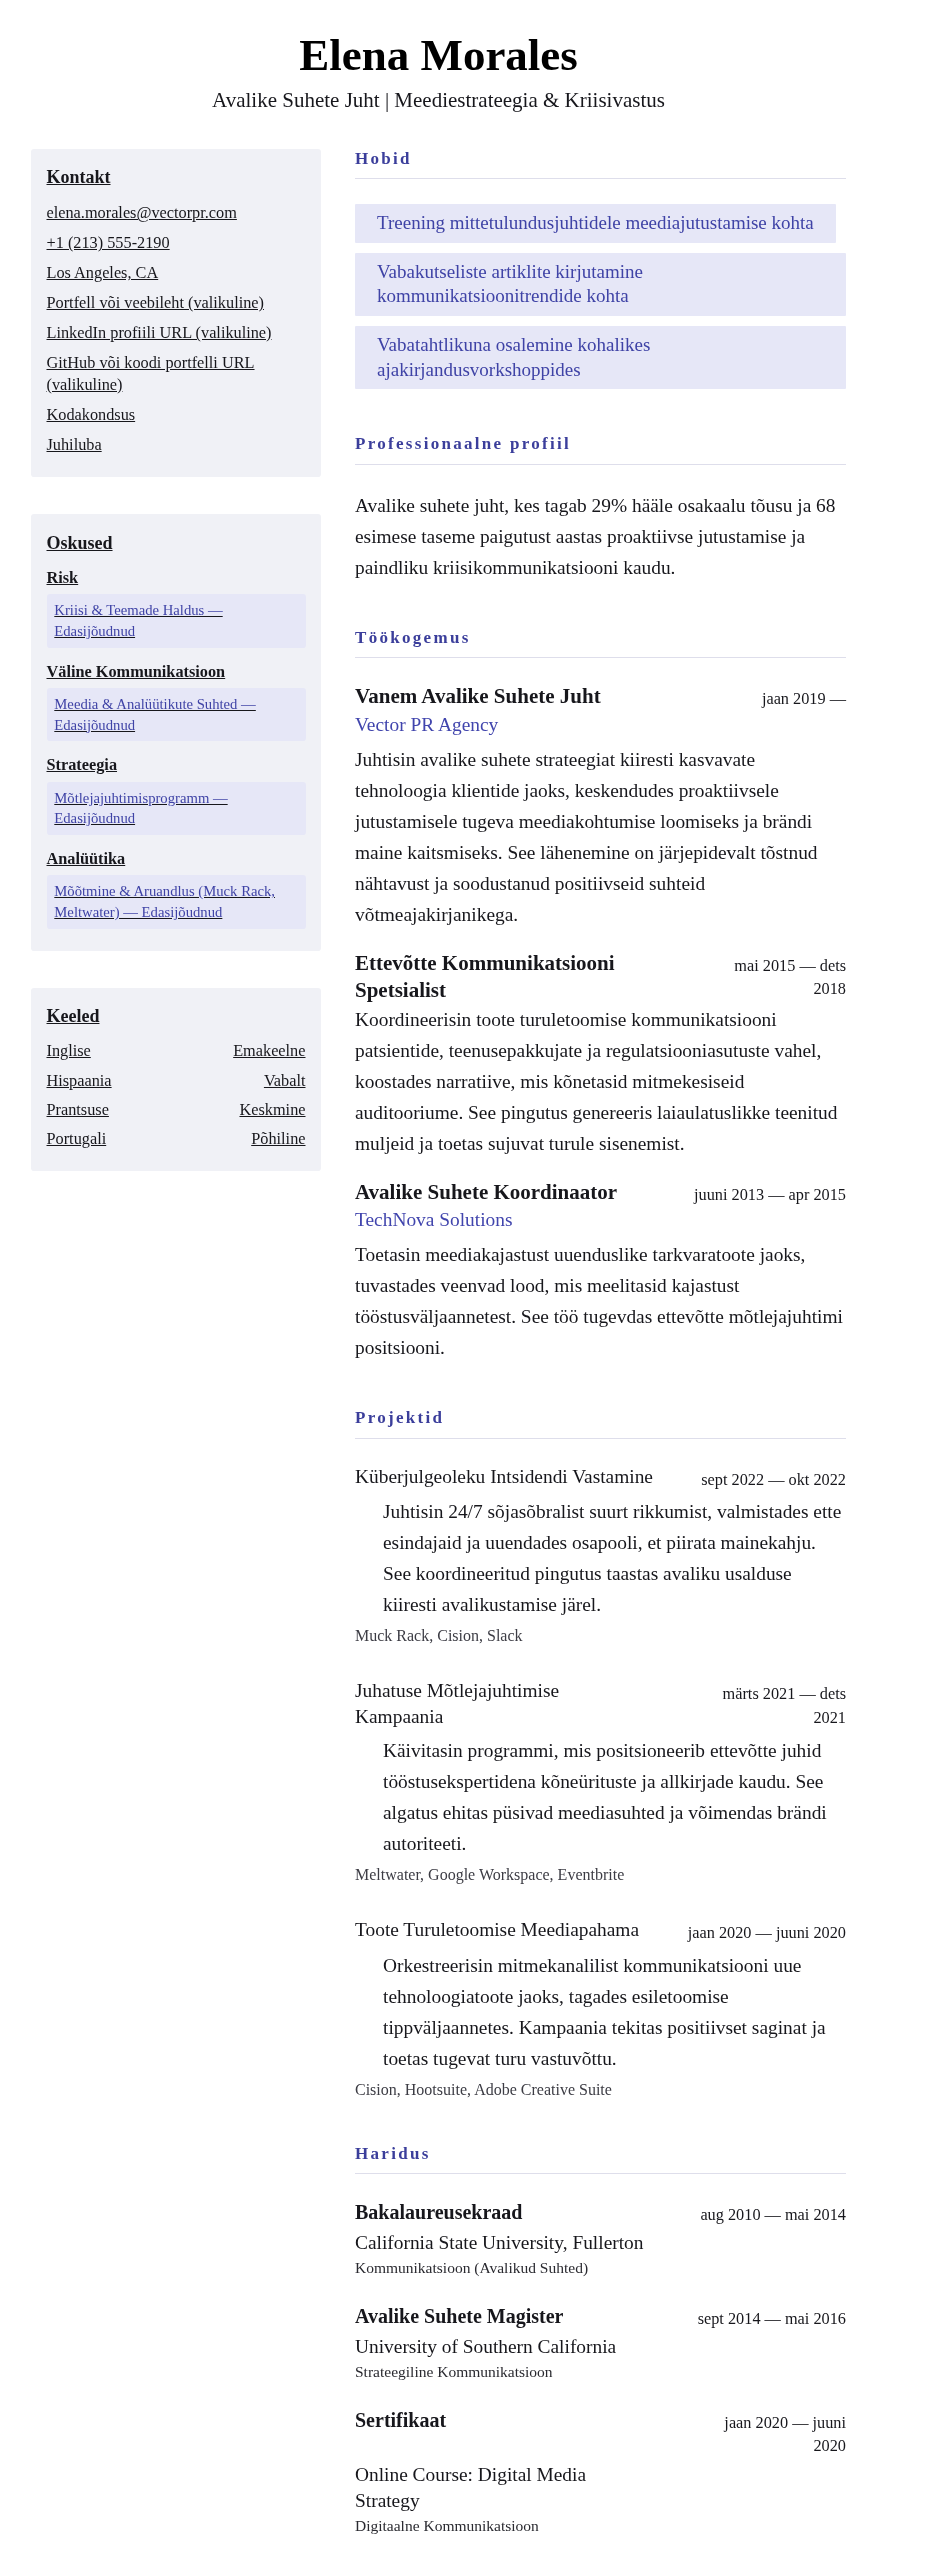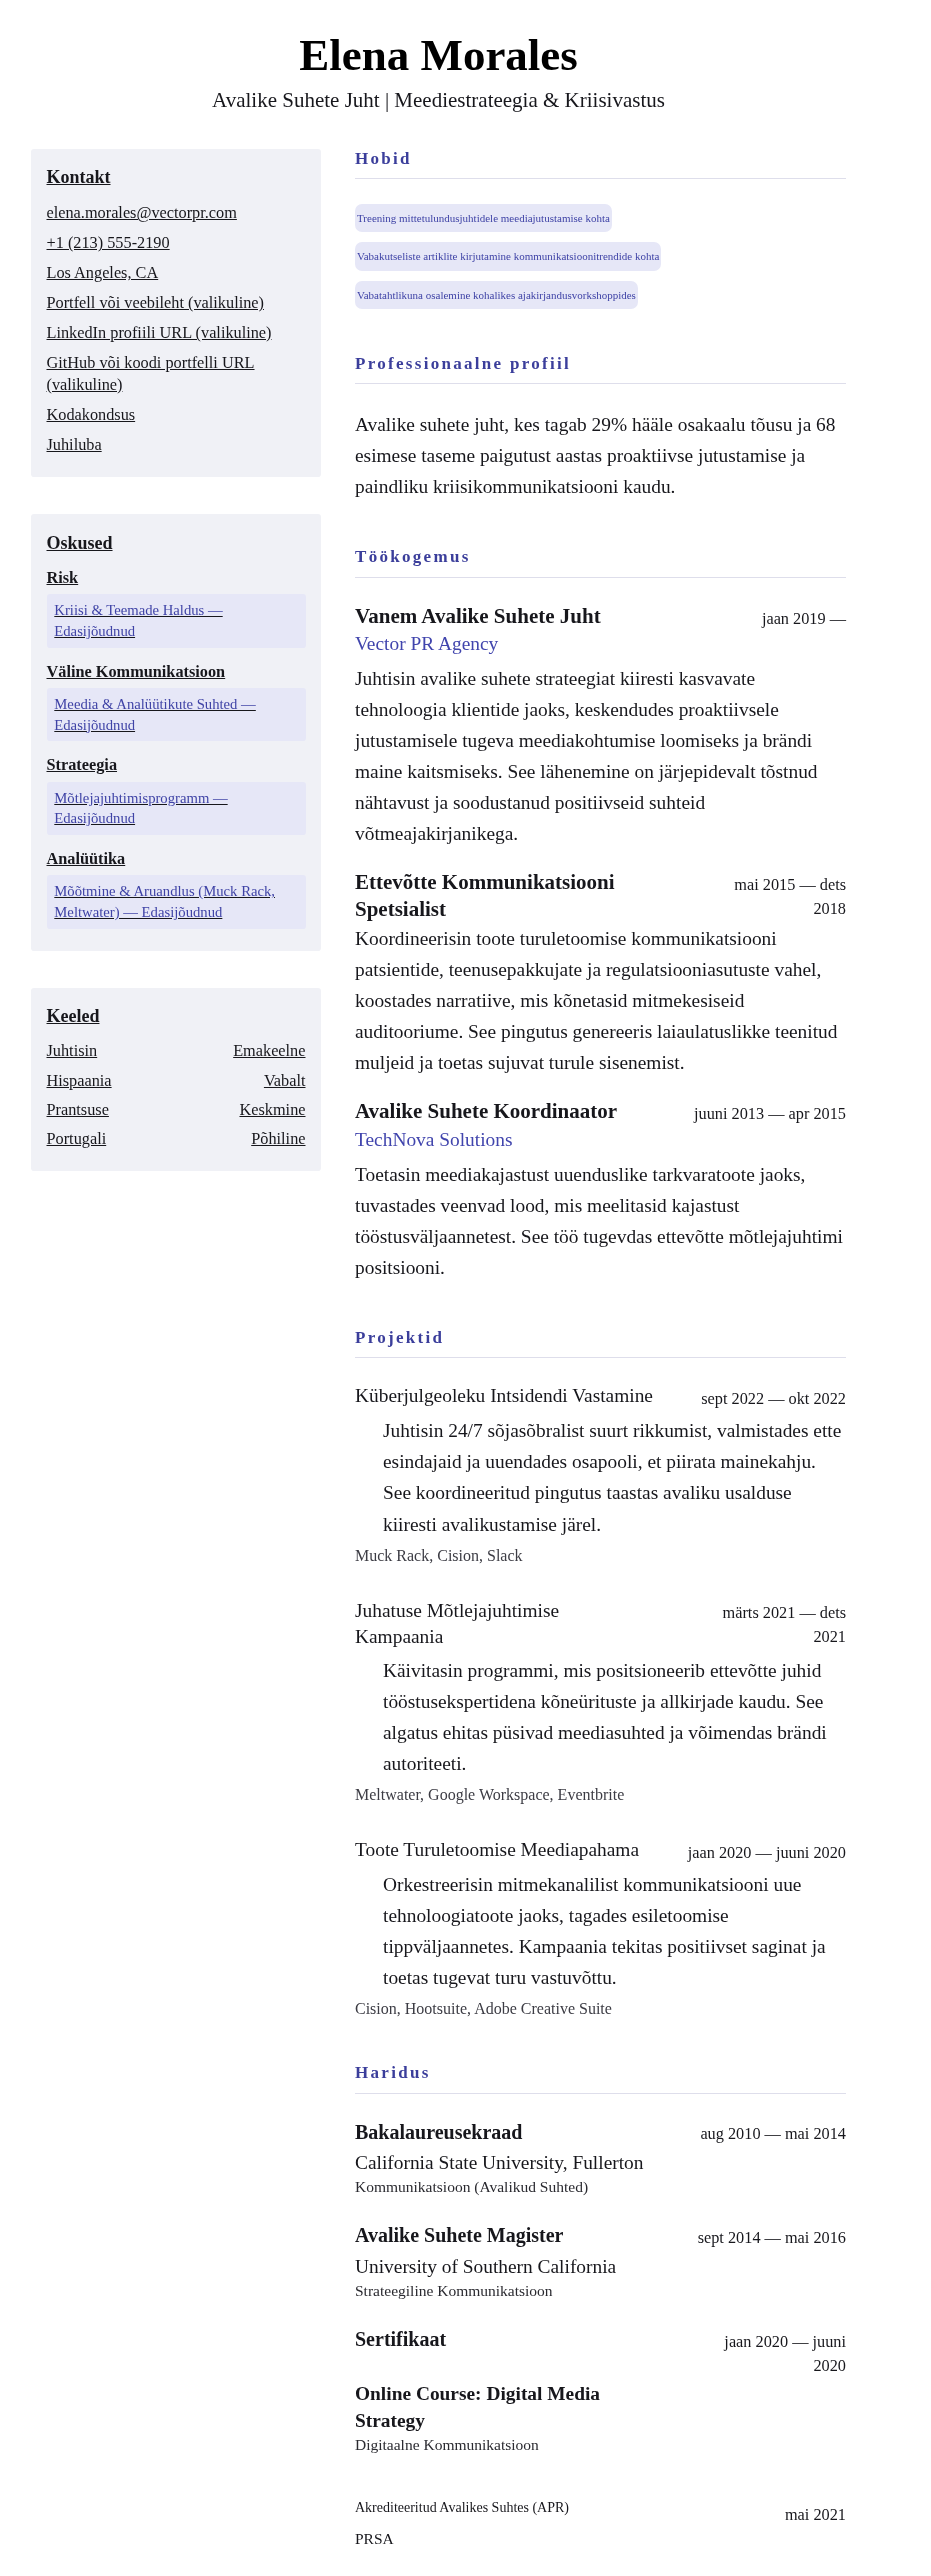--- a/index.html
+++ b/index.html
@@ -36,40 +36,40 @@
   .lang-row:last-child{margin-bottom:0;}
   
   .main{width:531px;}
   .main > section{margin-bottom:45px;}
   .sec-h{
     color:var(--accent);font-size:17px;font-weight:bold;letter-spacing:2.3px;
     margin:0 0 25px;padding-bottom:9.3px;border-bottom:0.8px solid var(--rule);
   }
   .hobby-row{margin-bottom:10px;}
   .hobby-row:last-child{margin-bottom:0;}
-  .hobby-pill{display:inline-block;background:var(--pill-bg);color:var(--pill-text);font-size:11px;line-height:1.3;padding:7px 2px;border-radius:7px;}
+  .hobby-pill{display:inline-block;background:var(--pill-bg);color:var(--pill-text);font-size:19px;line-height:1.3;padding:7px 22px;border-radius:1px;}
   .body-text{font-size:19.4px;line-height:1.6;margin:0;}
   .mt6{margin-top:4.7px;margin-left:28px;}
   .entry{margin-bottom:20px;}
   .entry:last-child{margin-bottom:0;}
   .proj-entry{margin-bottom:33px;}
   .edu-entry{margin-bottom:26px;}
   .cert-entry{margin-bottom:17px;}
   .entry-head{display:flex;justify-content:space-between;align-items:flex-start;gap:18.6px;}
   .entry-date{font-size:16.3px;line-height:1.45;text-align:right;white-space:nowrap;flex-shrink:0;padding-top:3.9px;}
   .entry-date.date-wrap{white-space:normal;max-width:133px;}
   .job-title{font-size:21px;font-weight:bold;margin:0;line-height:1.28;}
   .job-title.narrow{max-width:303px;}
   .company{color:var(--link);font-size:19.4px;margin:3.1px 0 7.8px;}
   .proj-title{font-size:19.4px;font-weight:normal;margin:0;line-height:1.35;}
   .proj-title.narrow{max-width:233px;}
   .tools{font-size:16px;color:#3c3c44;margin-top:7px;}
   .degree{font-size:20px;font-weight:bold;margin:0;line-height:1.3;}
   .school{font-size:19.4px;margin:3.9px 0 2.3px;line-height:1.35;}
-  .school.narrow{max-width:260px;font-weight:bold;}
+  .school.narrow{max-width:260px;}
   .focus{font-size:15.5px;color:#2a2a30;}
   .cert-title{font-size:14px;font-weight:normal;margin:0;line-height:1.35;}
   .cert-org{font-size:15.5px;margin-top:3.9px;}
 </style>
 </head>
 <body>
 
 <div class="page">
   <div class="content">
 
@@ -110,21 +110,21 @@
           </div>
           <div class="skill-group">
             <div class="skill-cat">Analüütika</div>
             <div class="skill-pill">Mõõtmine &amp; Aruandlus (Muck Rack, Meltwater) — Edasijõudnud</div>
           </div>
         </section>
 
         <section class="side-box">
           <h2>Keeled</h2>
           <div class="lang-row">
-            <span>Juhtisin</span>
+            <span>Inglise</span>
             <span class="lang-level">Emakeelne</span>
           </div>
           <div class="lang-row">
             <span>Hispaania</span>
             <span class="lang-level">Vabalt</span>
           </div>
           <div class="lang-row">
             <span>Prantsuse</span>
             <span class="lang-level">Keskmine</span>
           </div>

